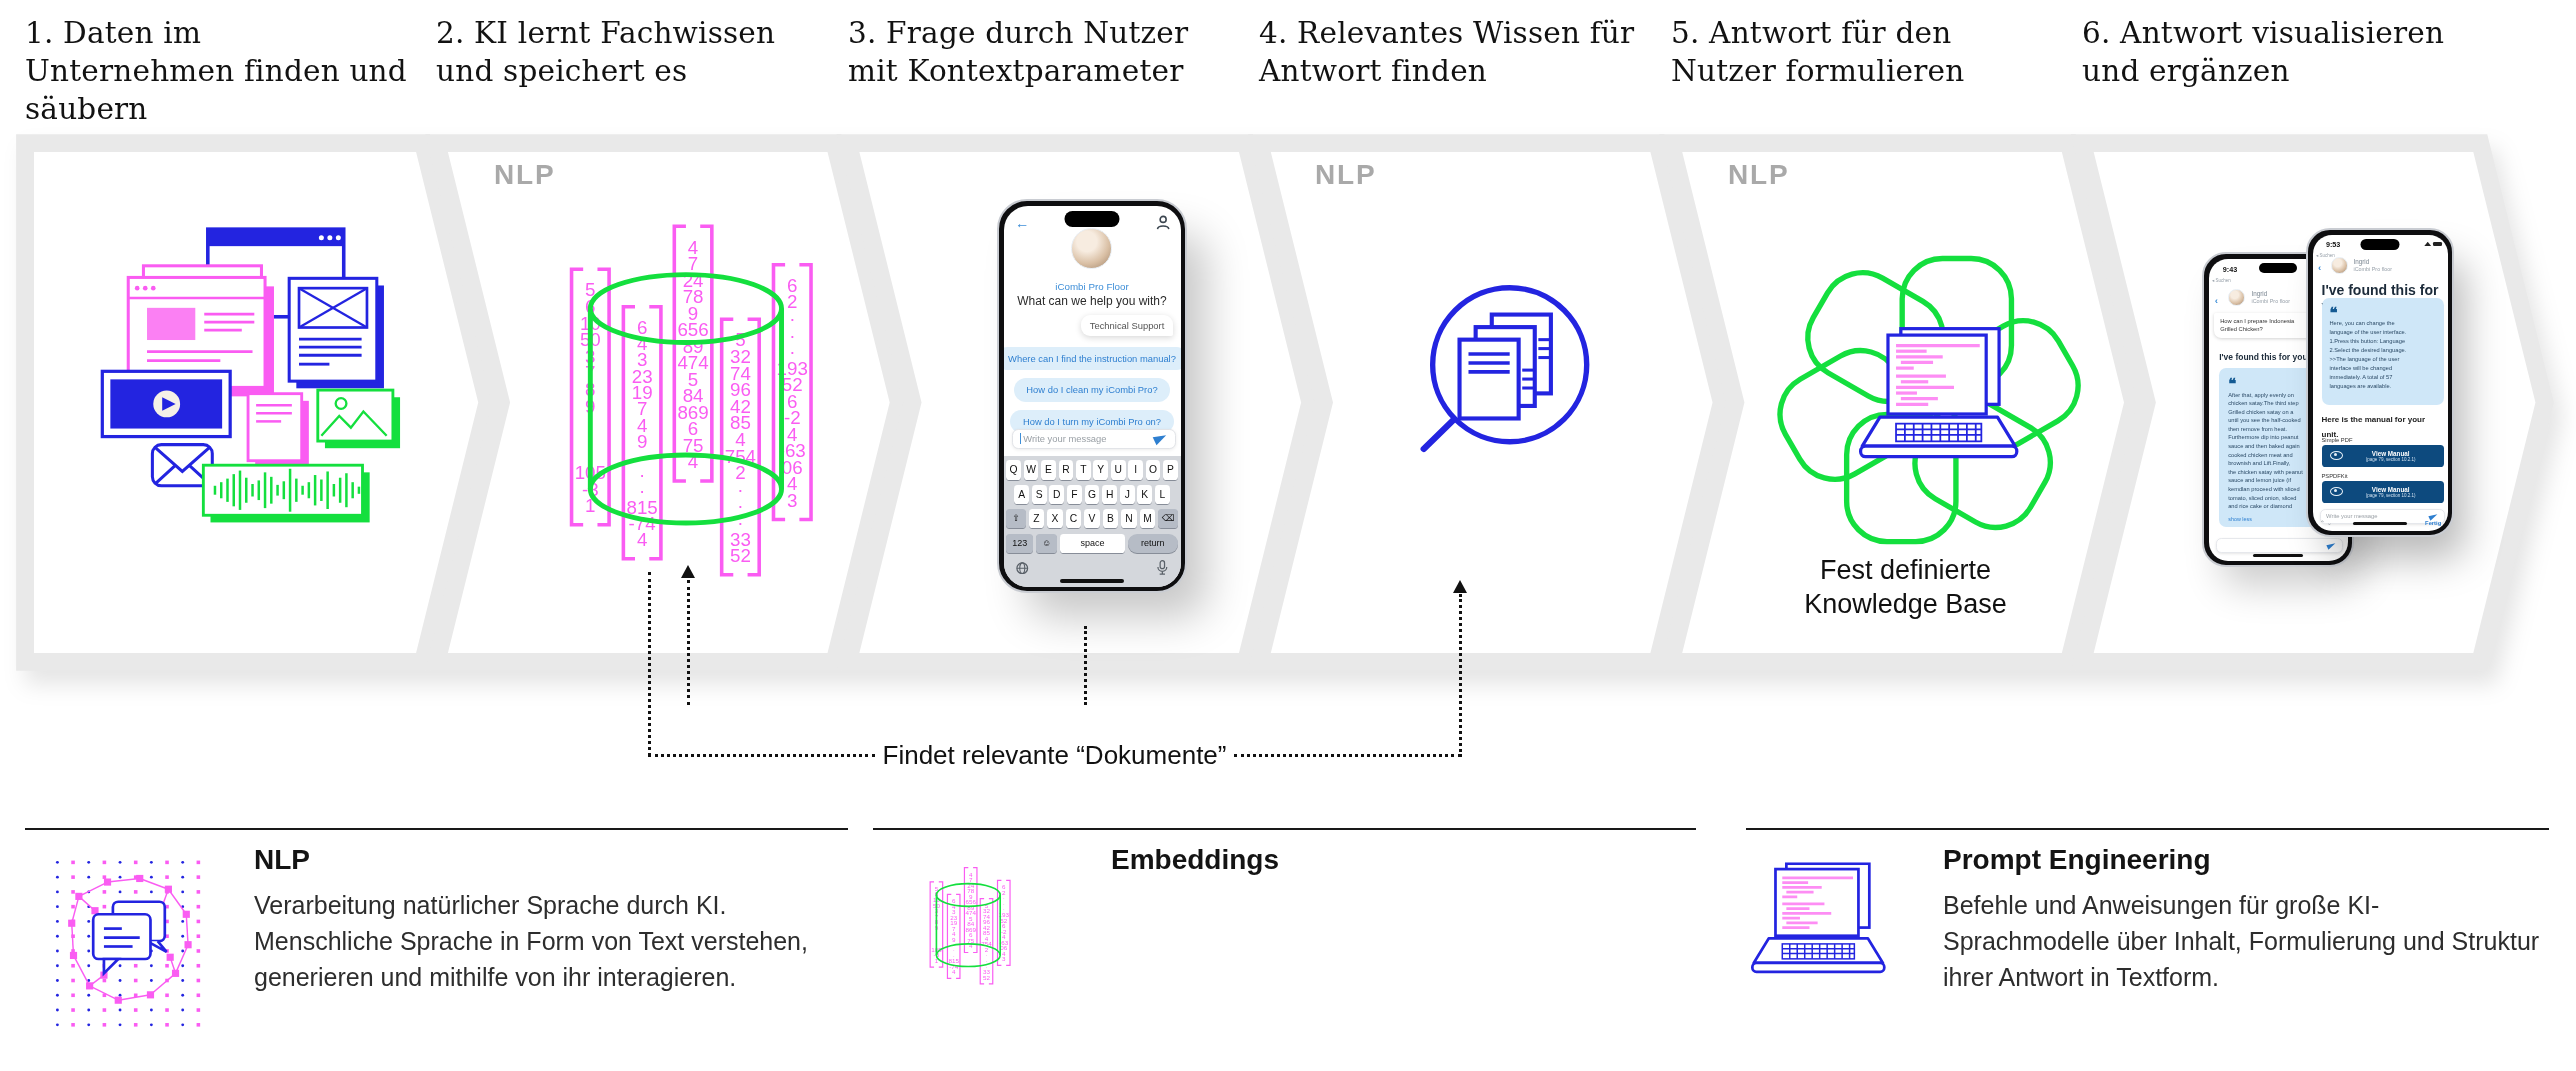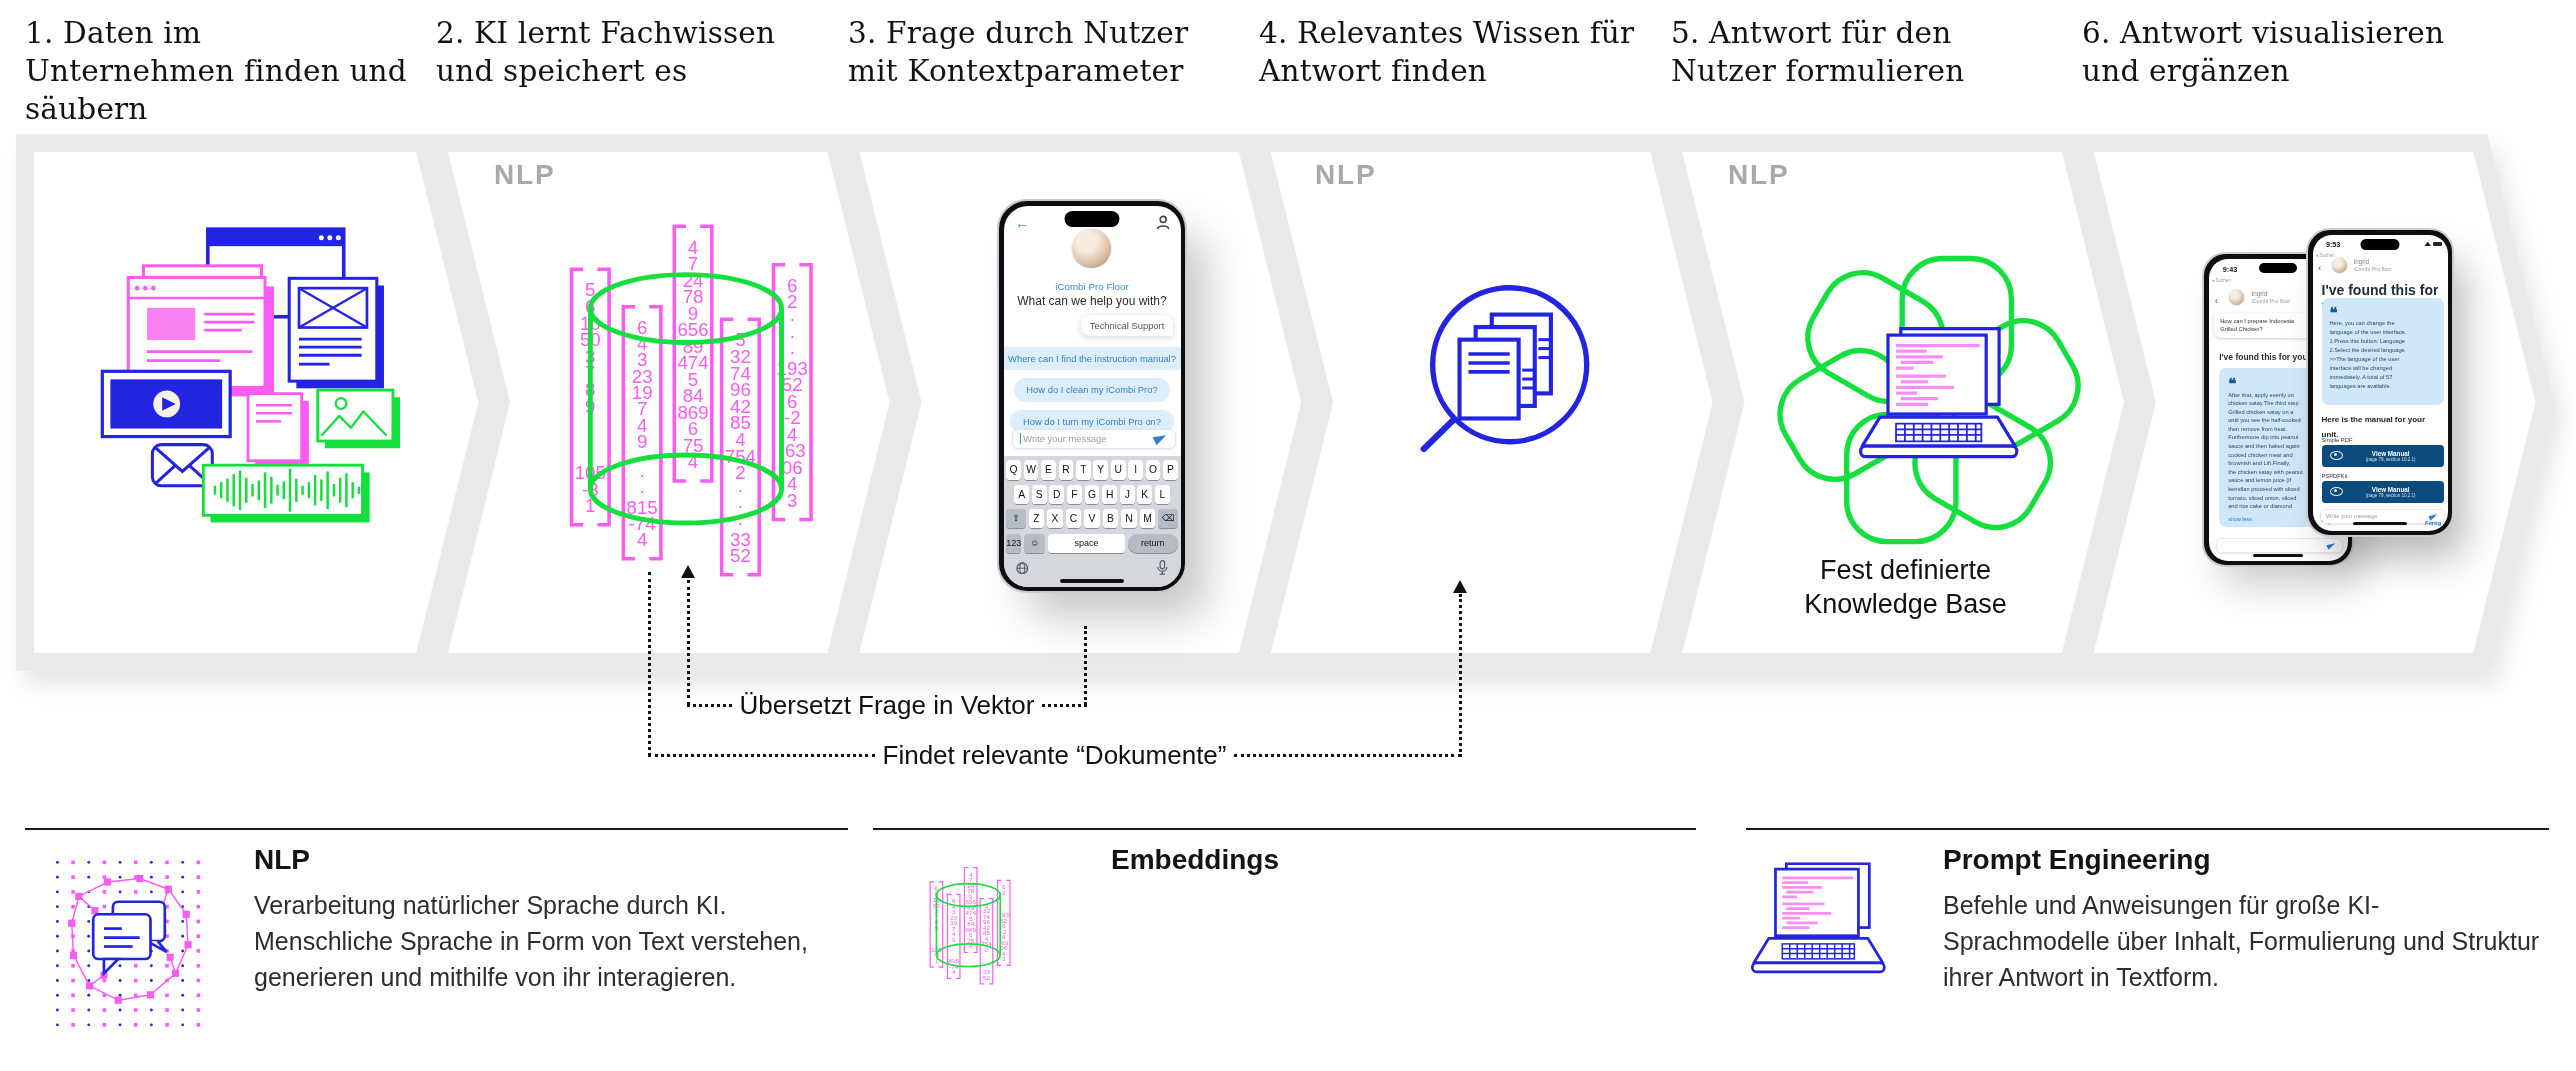--- a/index.html
+++ b/index.html
@@ -360,21 +360,21 @@
             <div class="key">Z</div>
             <div class="key">X</div>
             <div class="key">C</div>
             <div class="key">V</div>
             <div class="key">B</div>
             <div class="key">N</div>
             <div class="key">M</div>
             <div class="key mod" style="width: 19.7px;">⌫</div>
           </div>
         <div class="kb-row" id="kb-row4" style="top:78px">
-            <div class="key mod" style="width: 15px; text-align: right;">123</div>
+            <div class="key mod" style="width: 27px; text-align: right;">123</div>
             <div class="key mod" style="width: 21.5px;">☺</div>
             <div class="key space">space</div>
             <div class="key mod" style="width: 50px; border-radius: 9px;">return</div>
           </div>
         <svg style="position:absolute;left:12.5px;top:106px" width="12.5" height="12.5" viewBox="0 0 14 14">
           <circle cx="7" cy="7" r="6" fill="none" stroke="#596068" stroke-width="1.4"></circle>
           <ellipse cx="7" cy="7" rx="2.8" ry="6" fill="none" stroke="#596068" stroke-width="1.2"></ellipse>
           <line x1="1" y1="7" x2="13" y2="7" stroke="#596068" stroke-width="1.2"></line>
         </svg>
         <svg style="position:absolute;right:12.5px;top:104px" width="10.7" height="15" viewBox="0 0 12 17">
@@ -520,25 +520,20 @@
       <div class="hbar" style="left:50%;transform:translateX(-50%);bottom:5.4px;width:54px;height:2.7px"></div>
     </div>
   </div>
 
   <div class="vline" style="left:648px;top:572px;height:184px"></div>
   <div class="arrowhead" style="left:681px;top:565px"></div>
   <div class="vline" style="left:687px;top:580px;height:125px"></div>
   <div class="vline" style="left:1084px;top:626px;height:79px"></div>
   <div class="arrowhead" style="left:1453px;top:580px"></div>
   <div class="vline" style="left:1459px;top:594px;height:163px"></div>
-  <div class="hline" style="left:687px;top:690px;width:400px">
-    <div class="seg"></div>
-    <div class="lbl">Übersetzt Frage in Vektor</div>
-    <div class="seg"></div>
-  </div>
   <div class="hline" style="left:648px;top:740px;width:813px">
     <div class="seg"></div>
     <div class="lbl">Findet relevante “Dokumente”</div>
     <div class="seg"></div>
   </div>
 
   <div class="gloss-col" style="left:25px;width:823px;height:242px">
     <svg id="nlp-icon" style="position:absolute;left:27px;top:27px" width="154" height="179" viewBox="0 0 172 200">
         <circle cx="6" cy="6" r="1.6" fill="#2324e0"></circle>
         <circle cx="6" cy="22.5" r="1.6" fill="#2324e0"></circle>

